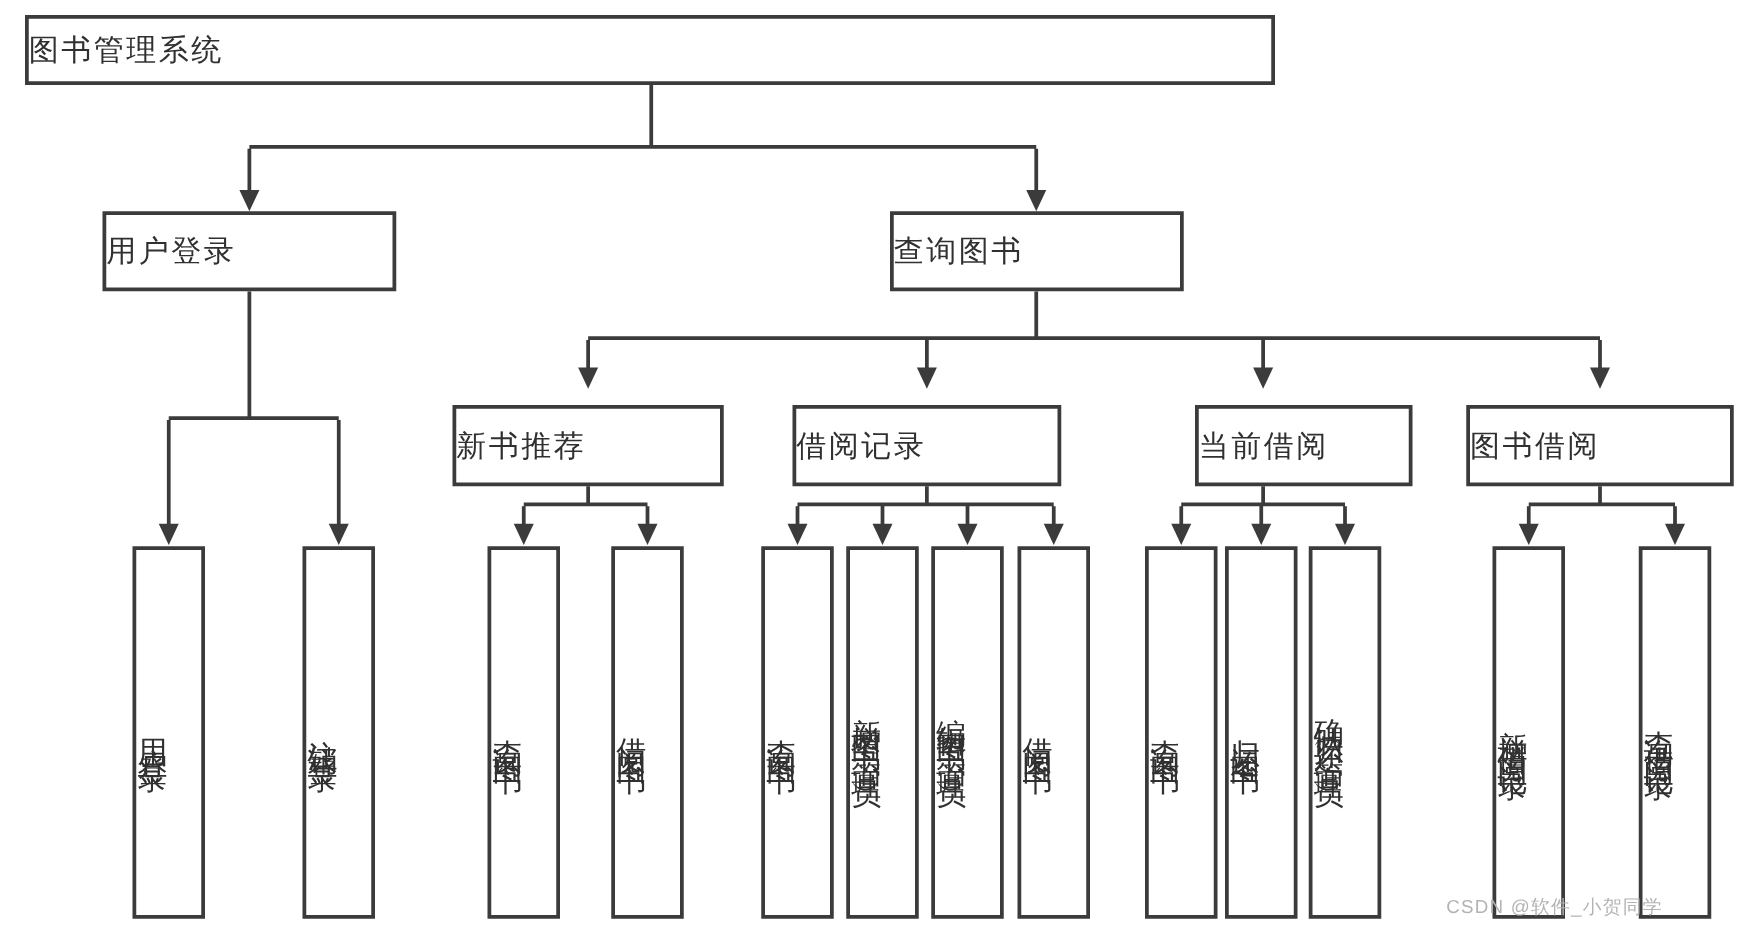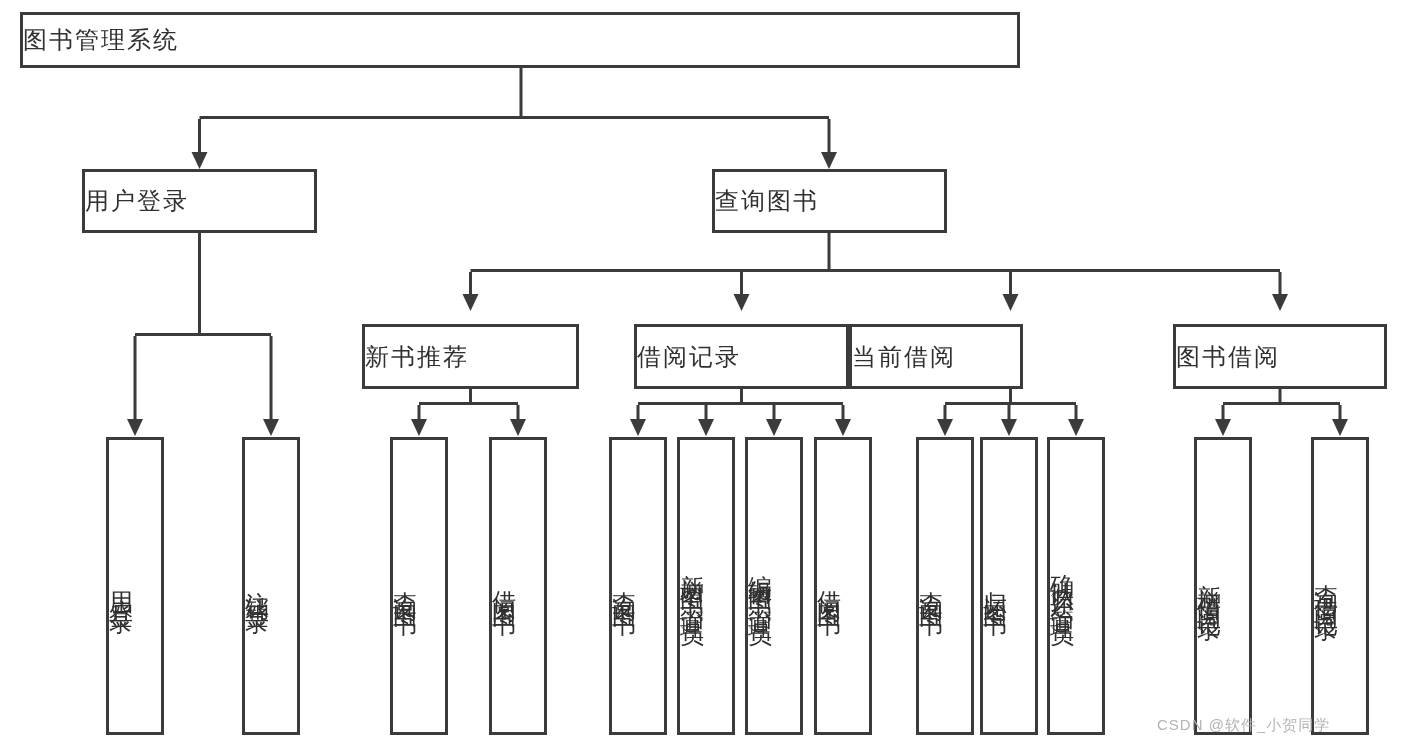--- a/index.html
+++ b/index.html
@@ -103,21 +103,21 @@
   <div class="box lvl2" style="left:712px;width:235px">
     <span class="h-label">查询图书</span>
   </div>
 
   <div class="box lvl3" style="left:362px;width:217px">
     <span class="h-label">新书推荐</span>
   </div>
   <div class="box lvl3" style="left:634px;width:215px">
     <span class="h-label">借阅记录</span>
   </div>
-  <div class="box lvl3" style="left:849px;width:174px">
+  <div class="box lvl3" style="left:956px;width:174px">
     <span class="h-label">当前借阅</span>
   </div>
   <div class="box lvl3" style="left:1173px;width:214px">
     <span class="h-label">图书借阅</span>
   </div>
 
   <div class="box leaf" style="left:106px">
     <span class="v-label">用户登录</span>
   </div>
   <div class="box leaf" style="left:242px">

